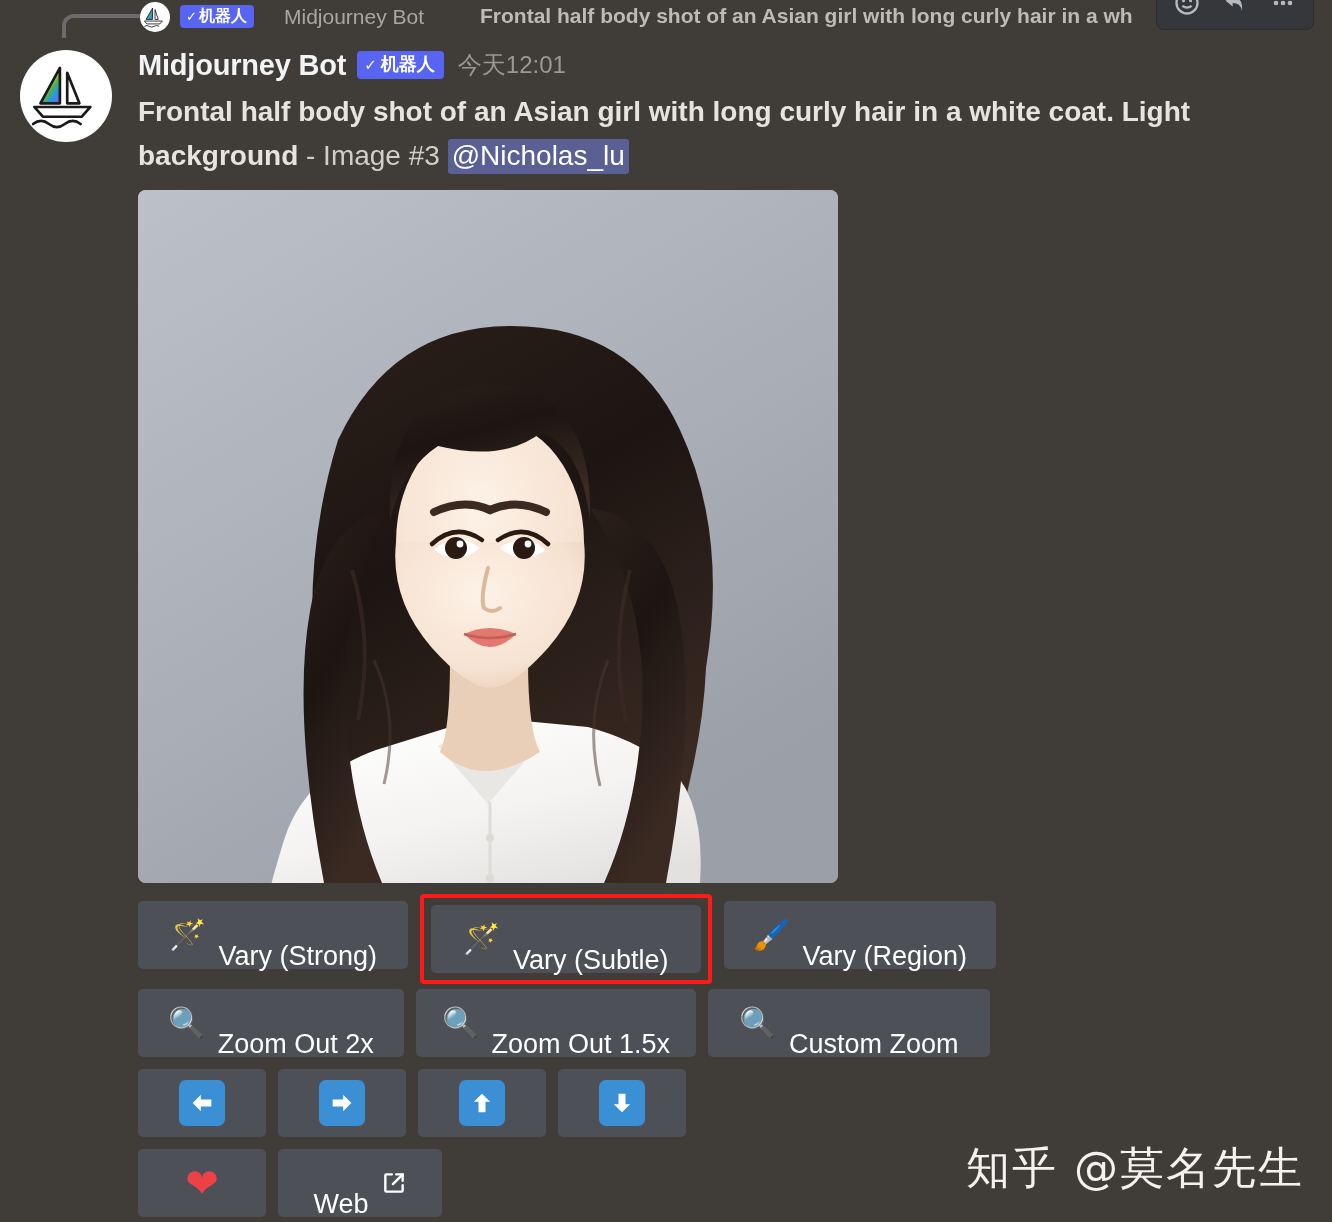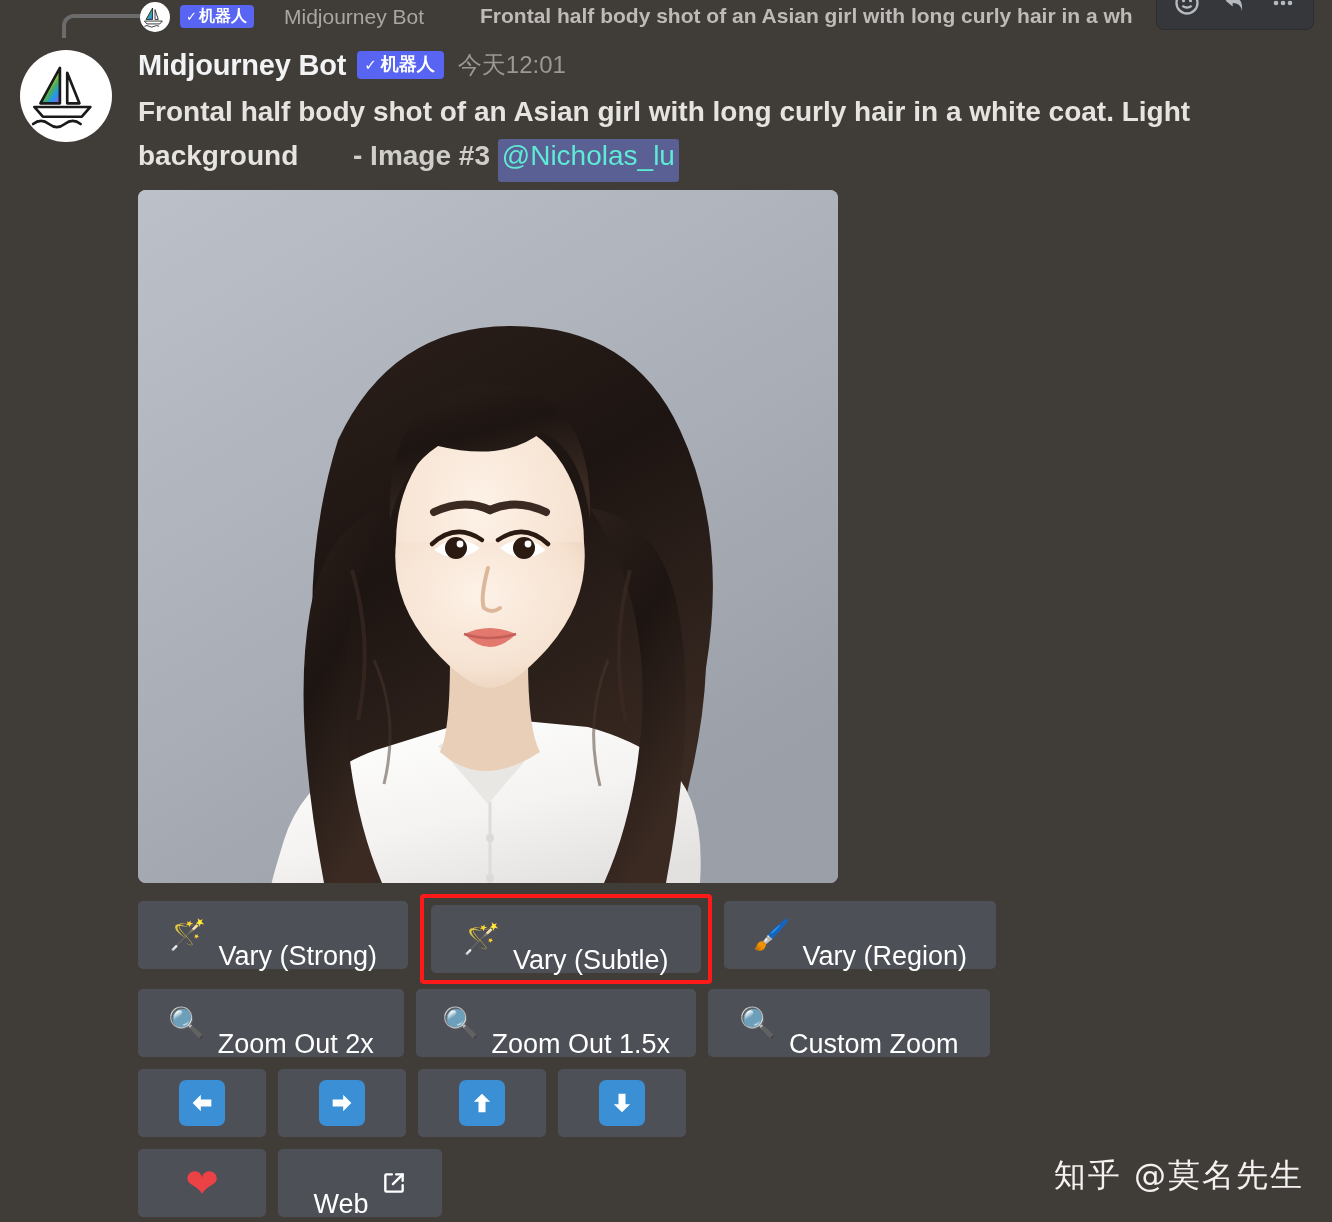--- a/index.html
+++ b/index.html
@@ -156,26 +156,26 @@
 
   .msg-body {
     margin-left: 138px;
     width: 1130px;
     margin-top: 4px;
     font-size: 28px;
     line-height: 44px;
     color: #e6e4e0;
   }
   .prompt-bold { font-weight: 700; }
-  .suffix { font-weight: 700; color: #d0cecb; margin-left: 47px; }
+  .suffix { font-weight: 400; color: #d0cecb; }
   .mention {
     background: #5a5f94;
-    color: #5eead4;
+    color: #ffffff;
     border-radius: 3px;
-    padding: 1px 4px 11px 4px;
+    padding: 1px 4px 3px 4px;
     font-weight: 400;
   }
 
   
   .gen-image {
     margin-left: 138px;
     margin-top: 12px;
     width: 700px;
     height: 693px;
     border-radius: 8px;
@@ -252,21 +252,21 @@
 
   .heart-glyph { font-size: 40px; color: #ed4245; line-height: 1; }
 
   .ext-icon { display: inline-flex; align-items: center; }
 
   
   .watermark {
     position: absolute;
     right: 28px;
     bottom: 24px;
-    font-size: 32px;
+    font-size: 44px;
     color: #f3f2f0;
     font-family: "DejaVu Sans", sans-serif;
     letter-spacing: 2px;
     white-space: nowrap;
   }
 </style>
 </head>
 <body>
 
 <div class="reply-strip">

